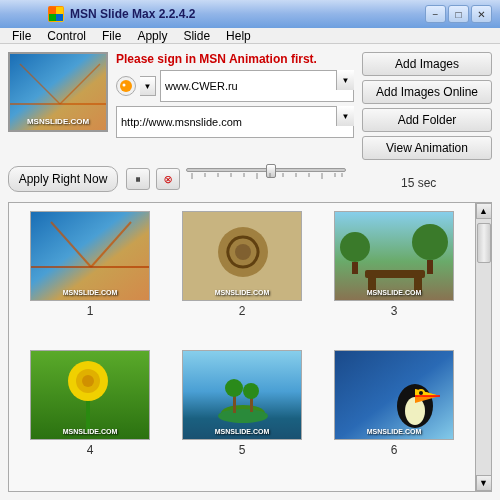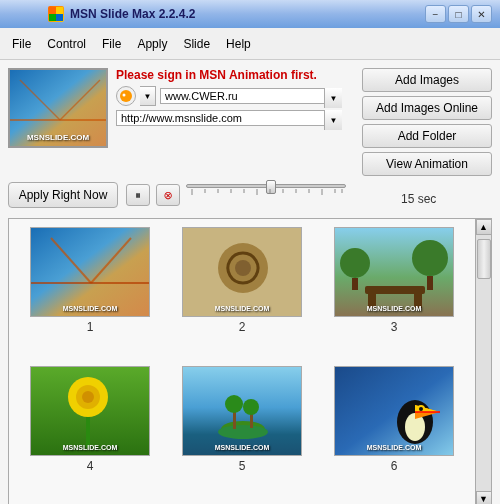--- a/index.html
+++ b/index.html
@@ -56,21 +56,21 @@
       display: flex;
       align-items: center;
       justify-content: center;
       font-size: 10px;
       color: #333;
     }
 
     
     .menubar {
       background: #f0f0f0;
-      height: 32px;
+      height: 16px;
       display: flex;
       align-items: center;
       padding: 0 4px;
       border-bottom: 1px solid #ccc;
     }
     .menu-item {
       padding: 2px 8px;
       cursor: pointer;
       font-size: 12px;
       color: #000;
@@ -159,21 +159,21 @@
       justify-content: center;
       font-size: 8px;
     }
     .url-input-with-dropdown {
       display: flex;
       flex: 1;
       position: relative;
     }
     .url-input-full {
       width: 100%;
-      height: 16px;
+      height: 32px;
       border: 1px solid #aaa;
       padding: 0 4px;
       font-size: 11px;
       background: white;
       padding-right: 18px;
     }
     .url-dropdown-arrow {
       position: absolute;
       right: 0;
       top: 0;
@@ -200,30 +200,29 @@
       height: 24px;
       background: linear-gradient(to bottom, #f8f8f8, #e0e0e0);
       border: 1px solid #aaa;
       border-radius: 3px;
       cursor: pointer;
       font-size: 12px;
       color: #000;
       display: flex;
       align-items: center;
       justify-content: center;
-      margin-left: 12px;
     }
 
     
     .apply-btn {
       height: 26px;
       width: 110px;
       background: linear-gradient(to bottom, #f8f8f8, #e0e0e0);
       border: 1px solid #aaa;
-      border-radius: 4px;
+      border-radius: 10px;
       cursor: pointer;
       font-size: 12px;
       color: #000;
       display: flex;
       align-items: center;
       justify-content: center;
     }
 
     
     .playback-row {

